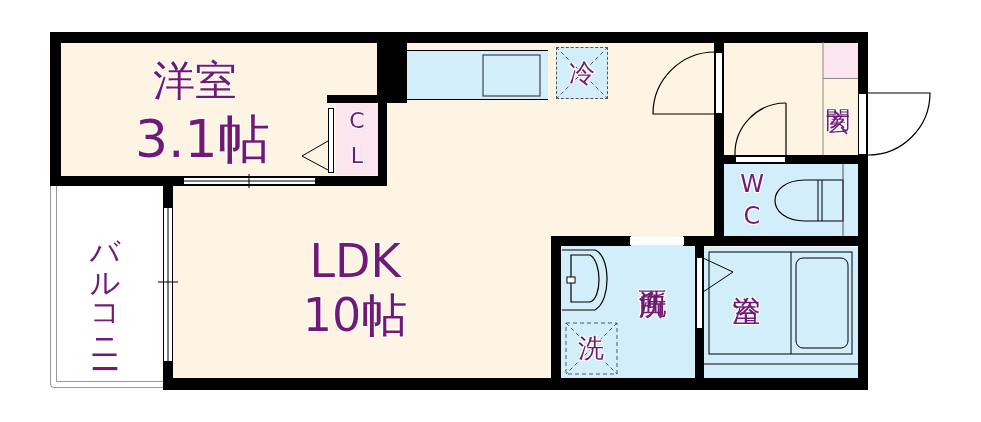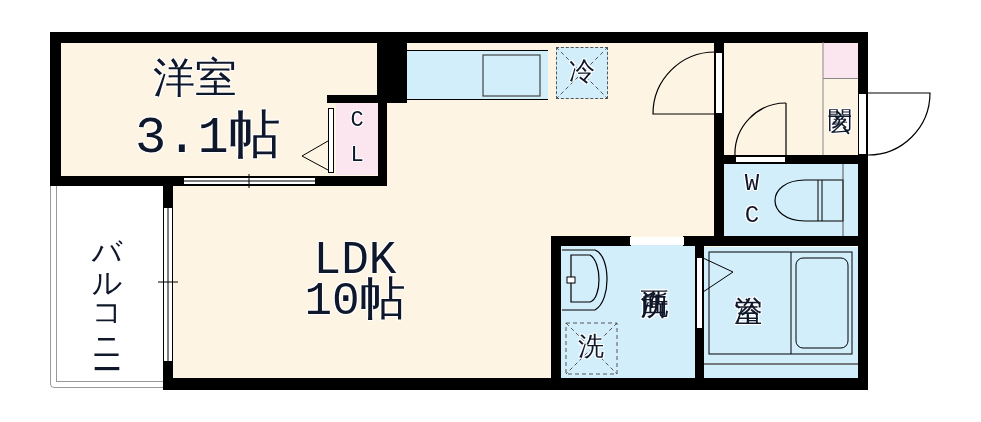--- a/index.html
+++ b/index.html
@@ -2,22 +2,22 @@
 <html><head>
 <meta charset="utf-8">
 <style>
   html, body { margin:0; padding:0; background:#ffffff; }
   body { width:981px; height:422px; position:relative; overflow:hidden; font-family:"DejaVu Sans", sans-serif; }
   .abs { position:absolute; box-sizing:border-box; }
   .wall { background:#000; }
   .floor { background:#fdf4e3; }
   .wet { background:#d3eefb; }
   .pink { background:#fbe6ef; }
-  .label { position:absolute; color:#0f172a; text-align:center; line-height:1; white-space:nowrap;
-    text-shadow: 0 0 2px #fff, 0 0 2px #fff, 1px 1px 0 #fff, -1px -1px 0 #fff, 1px -1px 0 #fff, -1px 1px 0 #fff; font-family: Liberation Mono, monospace; }
+  .label { position:absolute; color:#701a75; text-align:center; line-height:1; white-space:nowrap;
+    text-shadow: 0 0 2px #fff, 0 0 2px #fff, 1px 1px 0 #fff, -1px -1px 0 #fff, 1px -1px 0 #fff, -1px 1px 0 #fff; }
   .vert { writing-mode: vertical-rl; text-orientation: upright; }
   svg { position:absolute; left:0; top:0; }
 </style>
 </head>
 <body>
 
 <div class="abs floor" style="left:60px;top:42px;width:320px;height:136px;"></div>
 <div class="abs floor" style="left:170px;top:100px;width:550px;height:280px;"></div>
 <div class="abs floor" style="left:405px;top:42px;width:315px;height:60px;"></div>
 <div class="abs floor" style="left:724px;top:42px;width:134px;height:115px;"></div>
@@ -88,21 +88,21 @@
   <line x1="791" y1="252" x2="791" y2="354" stroke="#000" stroke-width="1"></line>
   <rect x="796" y="258" width="52" height="90" rx="7" fill="none" stroke="#000" stroke-width="1"></rect>
   <line x1="704" y1="364" x2="858" y2="364" stroke="#555" stroke-width="1.5"></line>
 </svg>
 
 <div class="label" style="left:140px;top:60px;font-size:42px;width:110px;">洋室</div>
 <div class="label" style="left:135px;top:113px;font-size:52px;width:120px;">3.1帖</div>
 <div class="label" style="left:345px;top:110px;font-size:22px;width:24px;">C</div>
 <div class="label" style="left:345px;top:145px;font-size:22px;width:24px;">L</div>
 <div class="label" style="left:290px;top:238px;font-size:46px;width:130px;">LDK</div>
-<div class="label" style="left:290px;top:279px;font-size:46px;width:130px;">10帖</div>
+<div class="label" style="left:290px;top:292px;font-size:46px;width:130px;">10帖</div>
 <div class="label vert" style="left:90px;top:218px;font-size:30px;">バルコニー</div>
 <div class="label" style="left:568px;top:60px;font-size:26px;width:28px;">冷</div>
 <div class="label vert" style="left:826px;top:90px;font-size:24px;">玄関</div>
 <div class="label" style="left:738px;top:172px;font-size:24px;width:28px;">W</div>
 <div class="label" style="left:738px;top:204px;font-size:24px;width:28px;">C</div>
 <div class="label vert" style="left:638px;top:268px;font-size:28px;">洗面所</div>
 <div class="label" style="left:576px;top:335px;font-size:26px;width:30px;">洗</div>
 <div class="label vert" style="left:732px;top:274px;font-size:28px;">浴室</div>
 
 </body></html>

